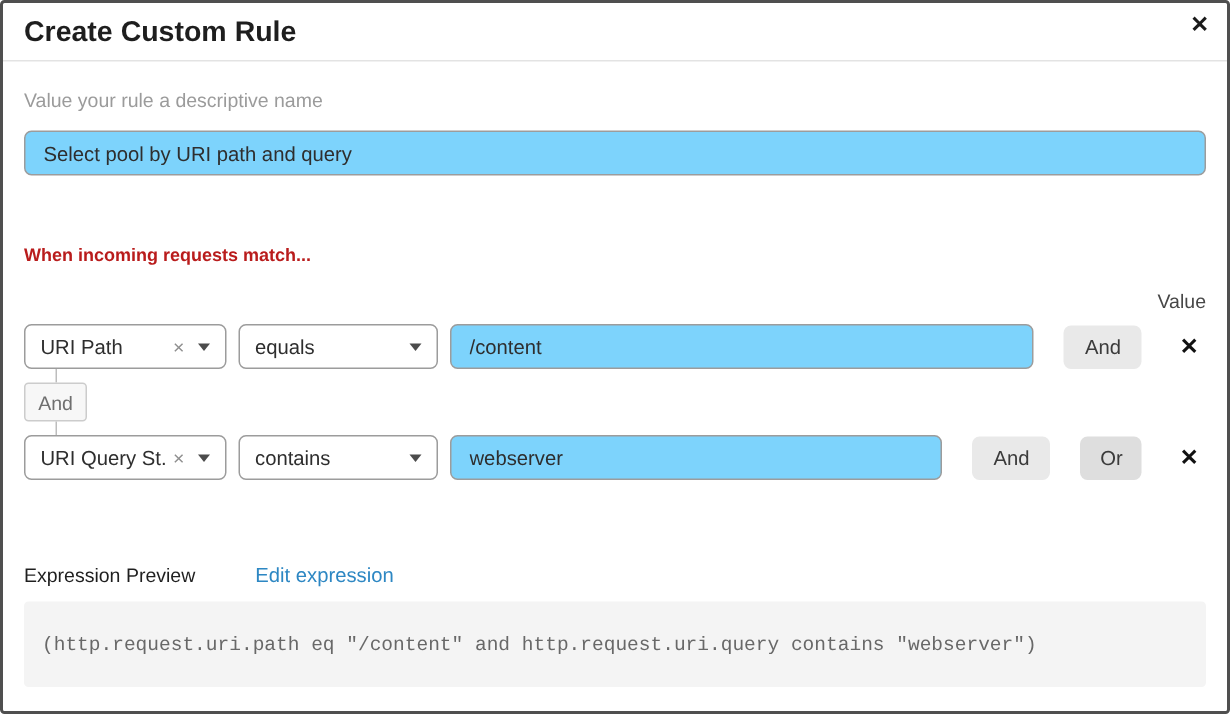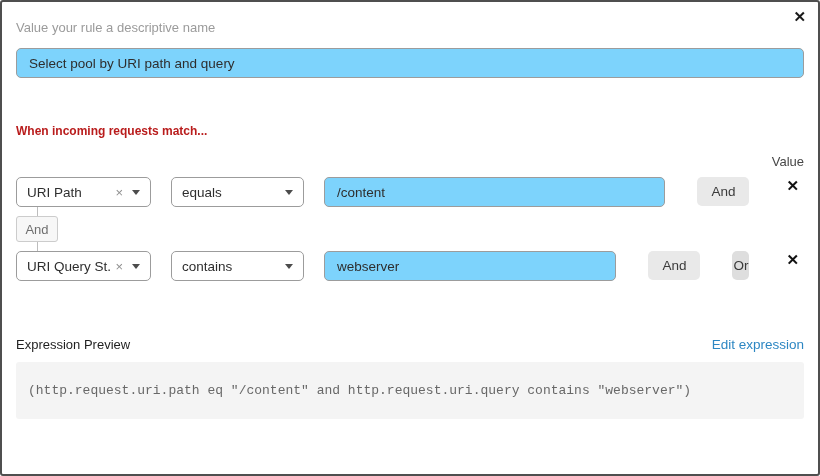--- a/index.html
+++ b/index.html
@@ -37,21 +37,21 @@
     outline:none; background:#7dd3fc;
   }
 
   .match-heading { margin-top:46px; font-size:12px; font-weight:700; color:#b91c1c; }
 
   .col-labels { display:flex; gap:8px; margin-top:16px; font-size:13px; color:#474747; }
   .col-field    { width:135px; }
   .col-operator { width:133px; }
   .col-value    { flex:1;text-align:right; }
 
-  .cond-row { display:flex; align-items:flex-start; gap:20px; margin-top:8px; }
+  .cond-row { display:flex; align-items:center; gap:8px; margin-top:8px; }
 
   .select {
     height:30px; border:1px solid #9c9c9c; border-radius:5px;
     display:flex; align-items:center; padding:0 10px;
     font-size:13.5px; color:#2e2e2e; background:#fff; cursor:pointer;
     flex:none;
   }
   .select.w-field    { width:135px; }
   .select.w-operator { width:133px; }
   .select-label { flex:1; white-space:nowrap; overflow:hidden; }
@@ -63,57 +63,60 @@
   }
 
   .value-input { flex:1; width:auto; }
 
   .conn-btn {
     height:29px; border:none; border-radius:5px;
     background:#e9e9e9; color:#3b3b3b; font-size:13.5px;
     font-family:"Liberation Sans", sans-serif;
     padding:0 14px; margin-left:12px; cursor:pointer; flex:none;
   }
-  .conn-btn.or { background:#dedede; padding:0 1px; }
+  .conn-btn.or { background:#dedede; padding:0 13px; }
 
   .remove-x {
     margin-left:17px; margin-right:5px;
     font-size:15px; font-weight:700; color:#111; cursor:pointer; flex:none;
   }
 
   .connector { position:relative; height:44px; }
   .vline { position:absolute; left:21px; width:1px; background:#bdbdbd; }
   .vline.top    { top:0;    height:9px; }
   .vline.bottom { top:35px; height:9px; }
   .conn-badge {
     position:absolute; left:0; top:9px;
     width:42px; height:26px;
     background:#f7f7f7; border:1px solid #ccc; border-radius:3px;
     display:flex; align-items:center; justify-content:center;
     font-size:13px; color:#6f6f6f;
   }
 
   .preview-section { margin-top:56px; }
-  .preview-header { display:flex; justify-content:space-between; align-items:center;gap:40px; }
+  .preview-header { display:flex; justify-content:flex-start; align-items:center;gap:40px; }
   .preview-label { font-size:13px; color:#1f1f1f; }
   .edit-link { font-size:13.5px; color:#2d87c3; cursor:pointer; text-decoration:none; }
 
   .code-block {
     margin-top:10px; background:#f4f4f4; border-radius:3px;
     padding:21px 12px;
     font-family:"Liberation Mono", monospace;
     font-size:13px; color:#686868;
     white-space:nowrap; overflow:hidden;
   }
 </style>
 </head>
 <body>
 
 <div class="modal">
 
+  <div class="modal-header">
+    <div class="modal-title">Create Custom Rule</div>
+  </div>
   <span class="close-btn">✕</span>
 
   <div class="modal-body">
 
     <div class="rule-name-hint">Value your rule a descriptive name</div>
     <div class="name-input-wrap">
       <input class="text-input" type="text" value="Select pool by URI path and query" style="">
     </div>
 
     <div class="match-heading">When incoming requests match...</div>

